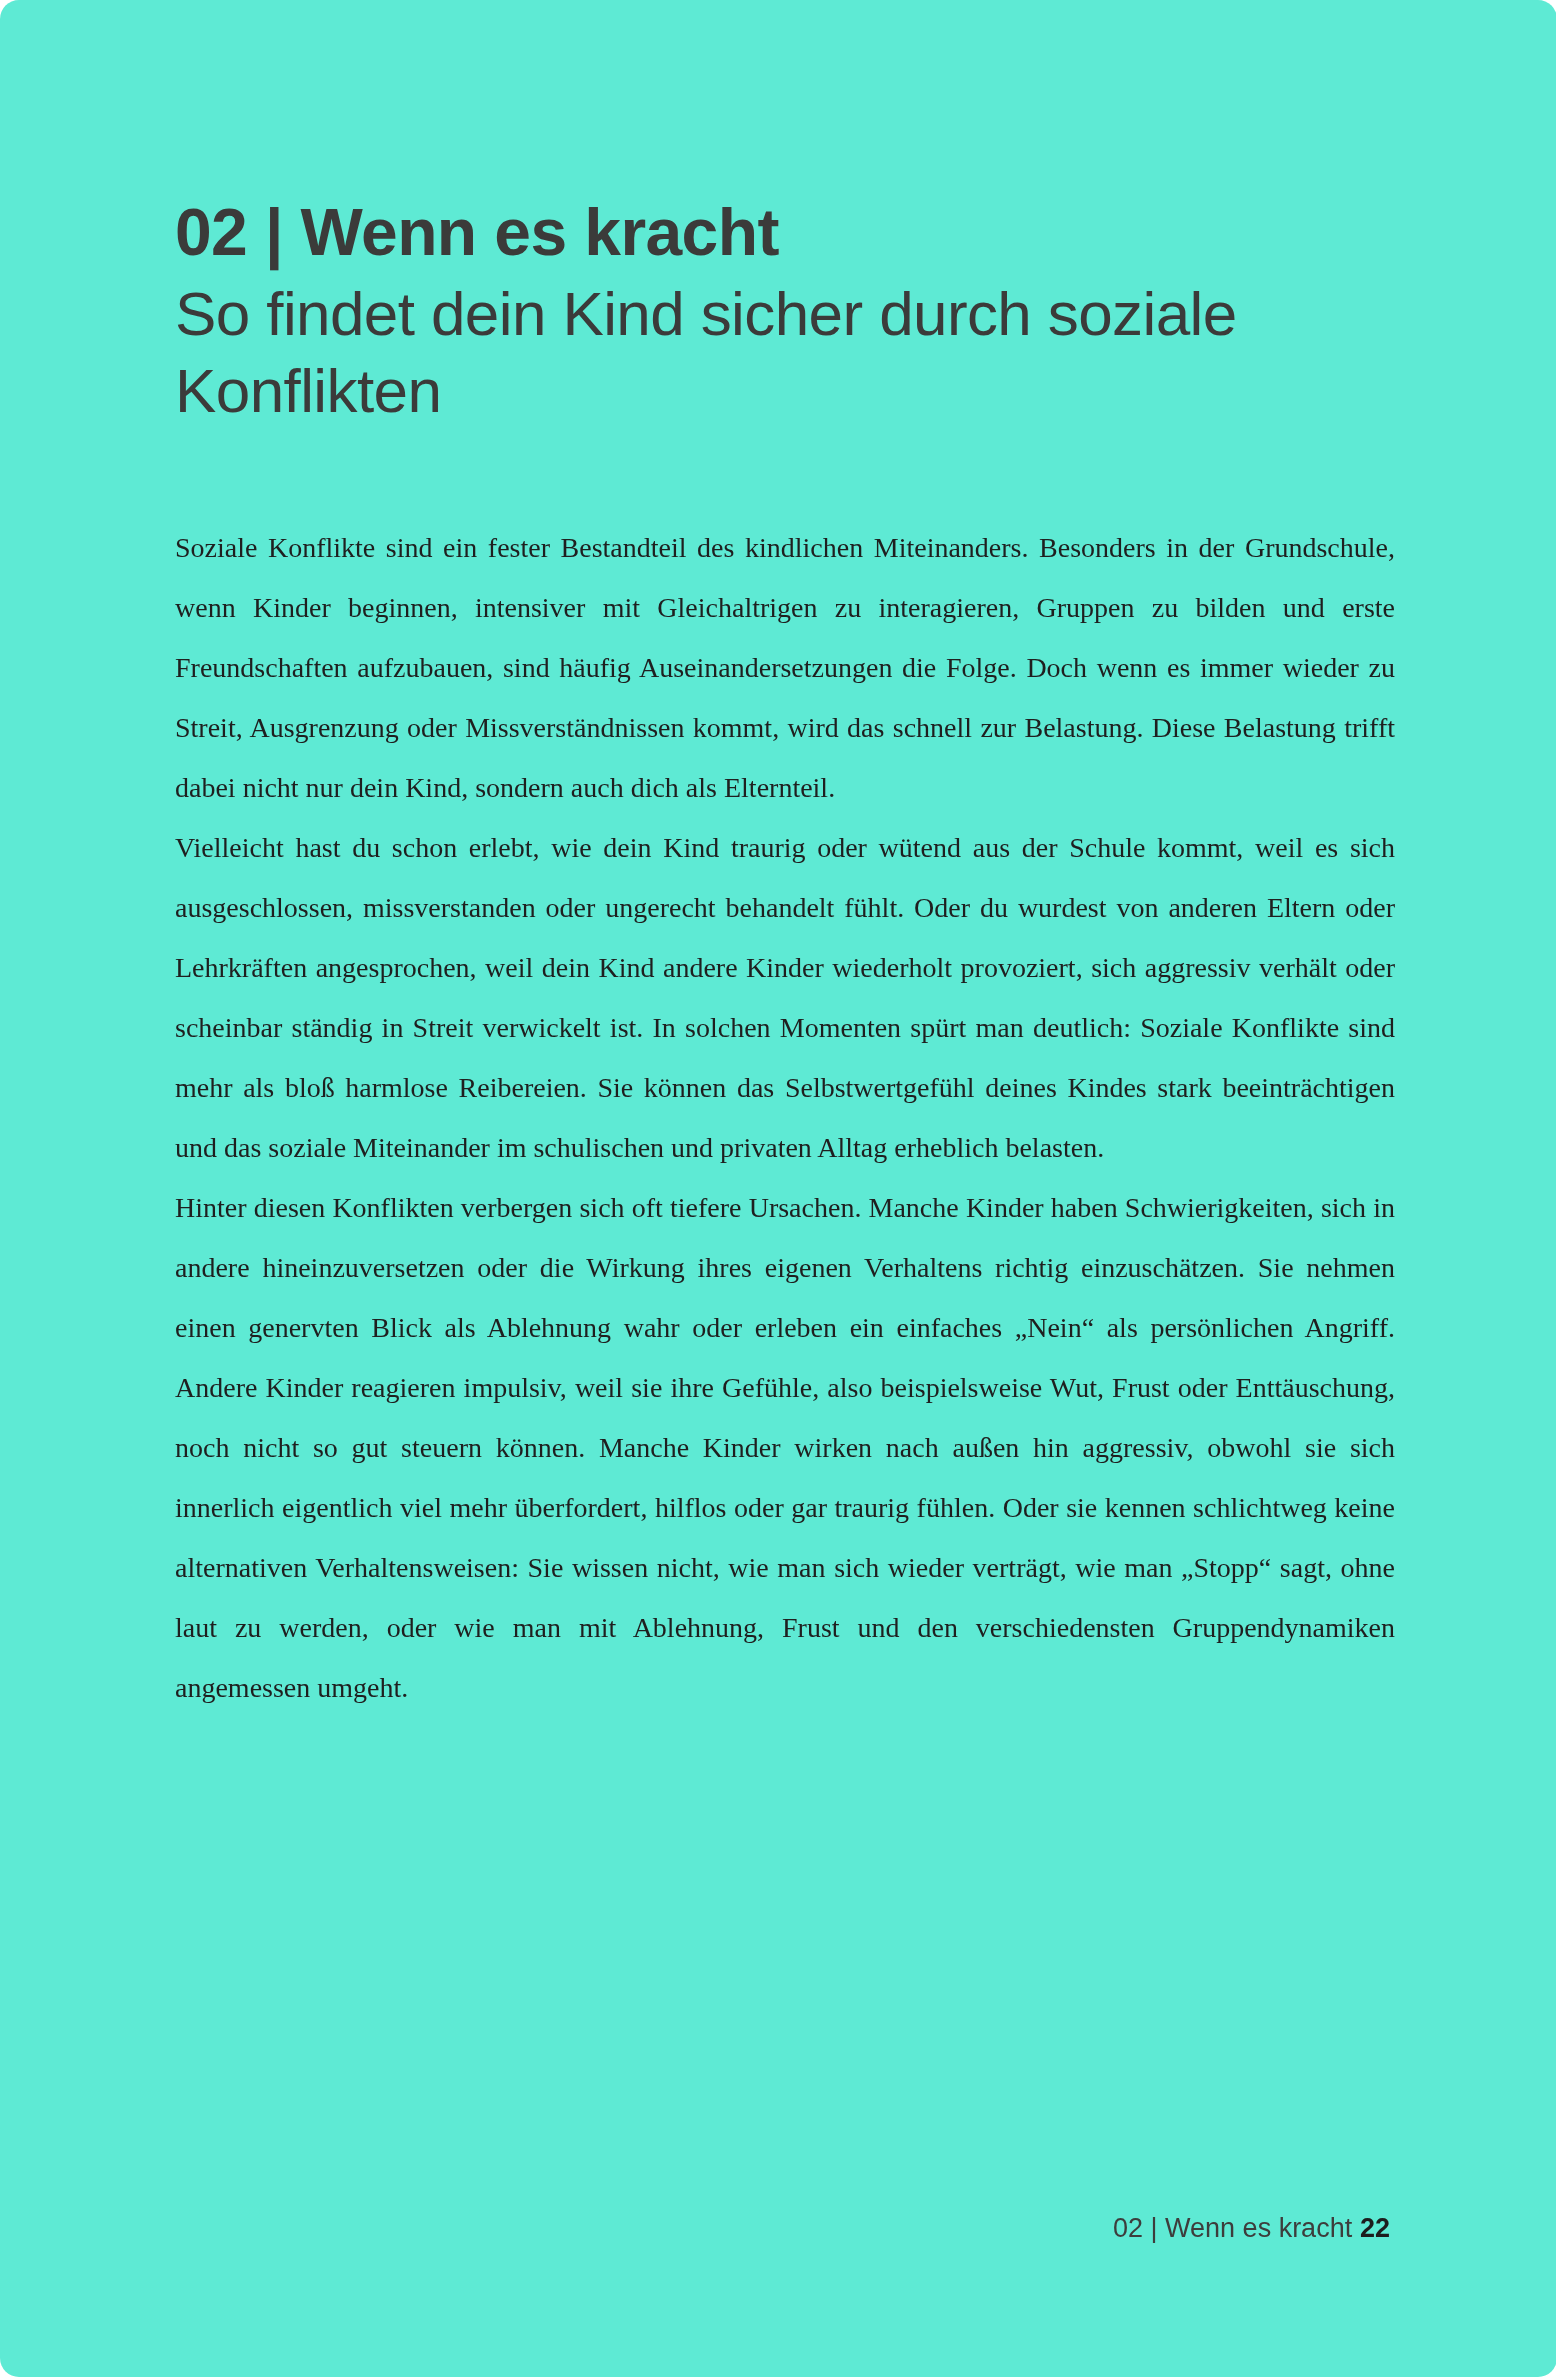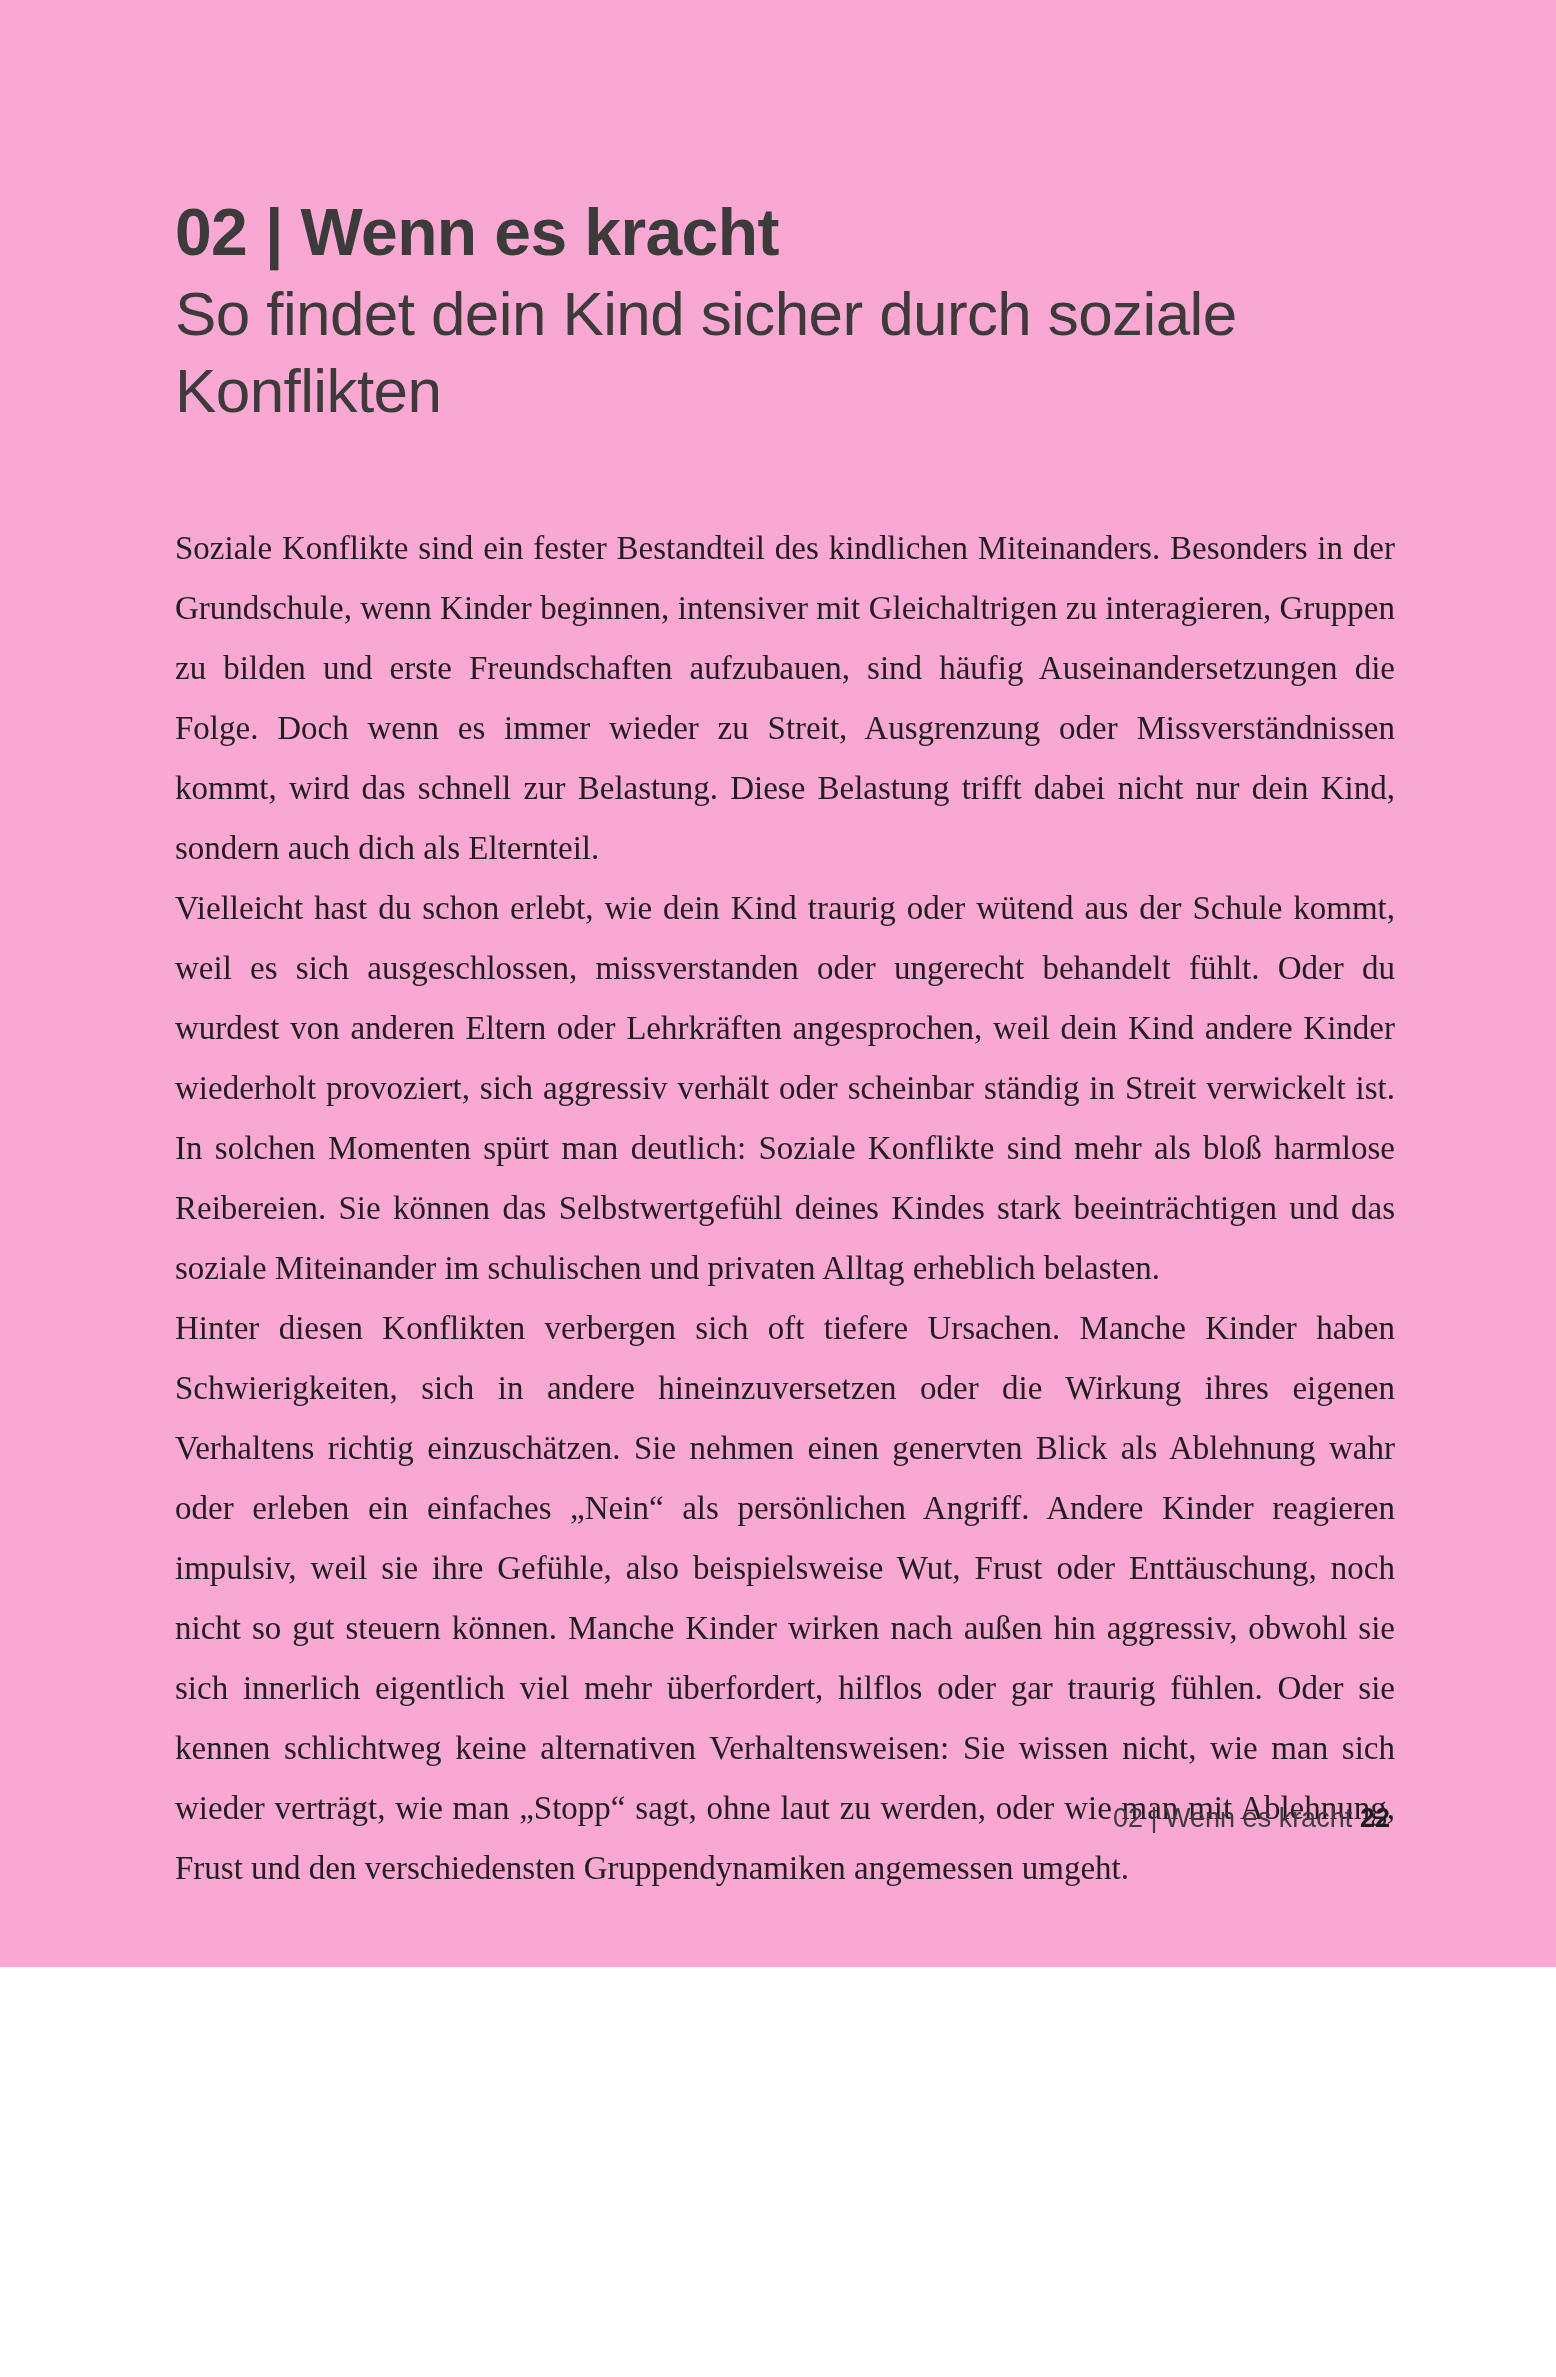--- a/index.html
+++ b/index.html
@@ -3,24 +3,25 @@
 <meta charset="utf-8">
 <style>
   html, body {
     margin: 0;
     padding: 0;
     background: #ffffff;
   }
   .page {
     position: relative;
     width: 1557px;
-    height: 1967px;
-    background: #f9a8d4;
+    height: 2377px;
+    background: #5eead4;
     overflow: hidden;
     box-sizing: border-box;
+    border-radius: 19px;
   }
   .content {
     position: absolute;
     left: 175px;
     top: 195px;
     width: 1220px;
   }
   .chapter-heading {
     margin: 0;
     font-family: "Liberation Sans", "DejaVu Sans", sans-serif;
@@ -39,21 +40,21 @@
     line-height: 1.25;
     color: #3b3b3a;
     letter-spacing: -0.6px;
   }
   .body-text {
     margin-top: 88px;
   }
   .body-text p {
     margin: 0;
     font-family: "Liberation Serif", "DejaVu Serif", serif;
-    font-size: 33px;
+    font-size: 28px;
     line-height: 60px;
     color: #1f1f1f;
     text-align: justify;
   }
   .footer {
     position: absolute;
     right: 167px;
     bottom: 133px;
     font-family: "Liberation Sans", "DejaVu Sans", sans-serif;
     font-size: 27px;

